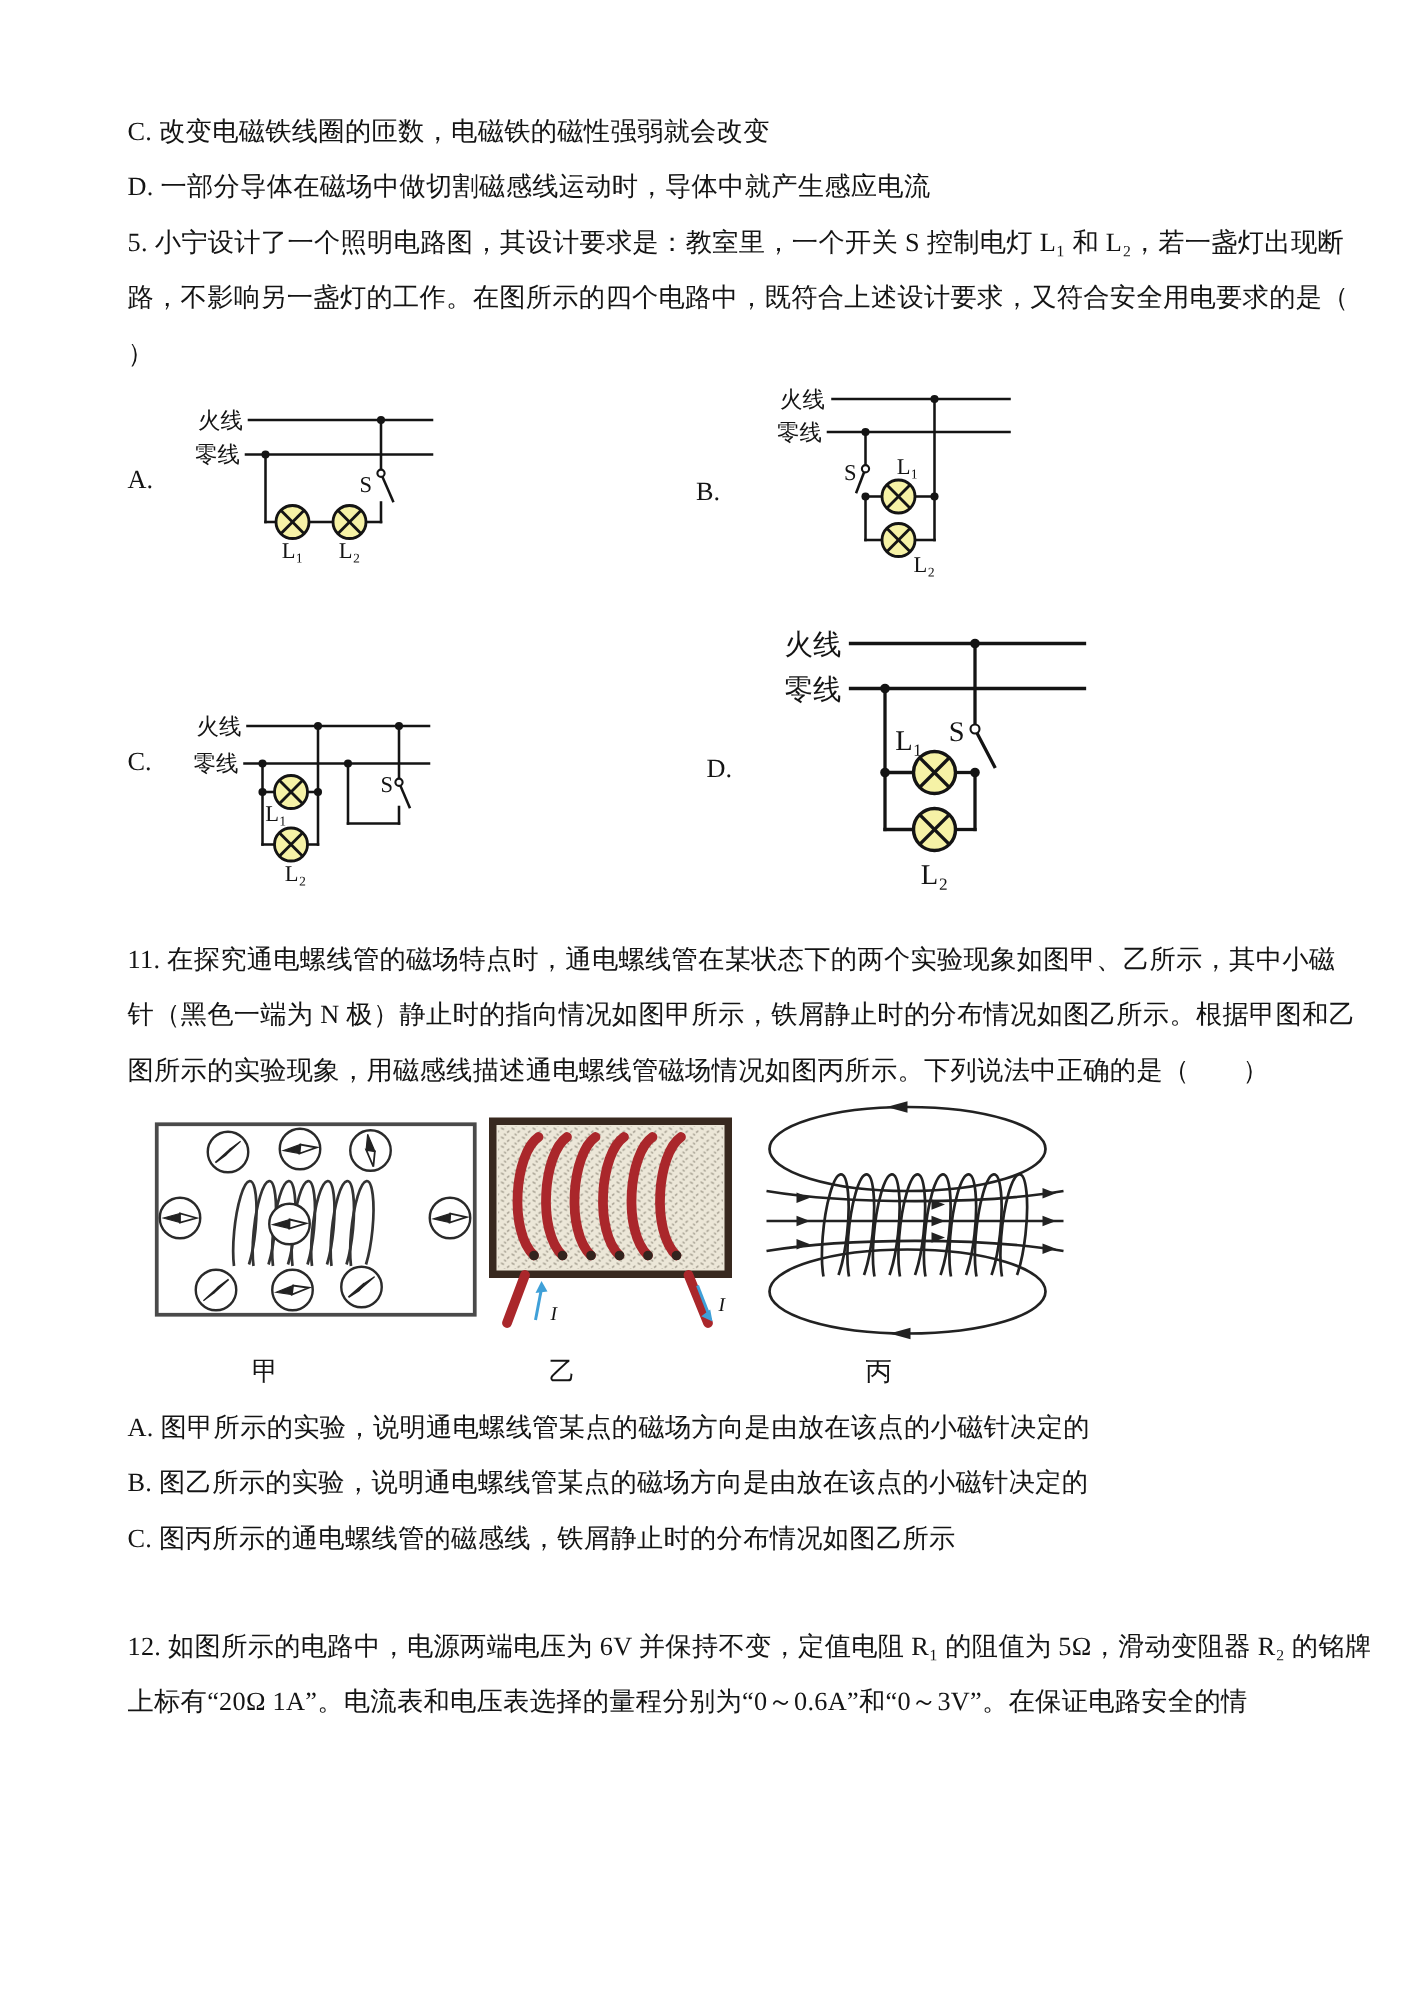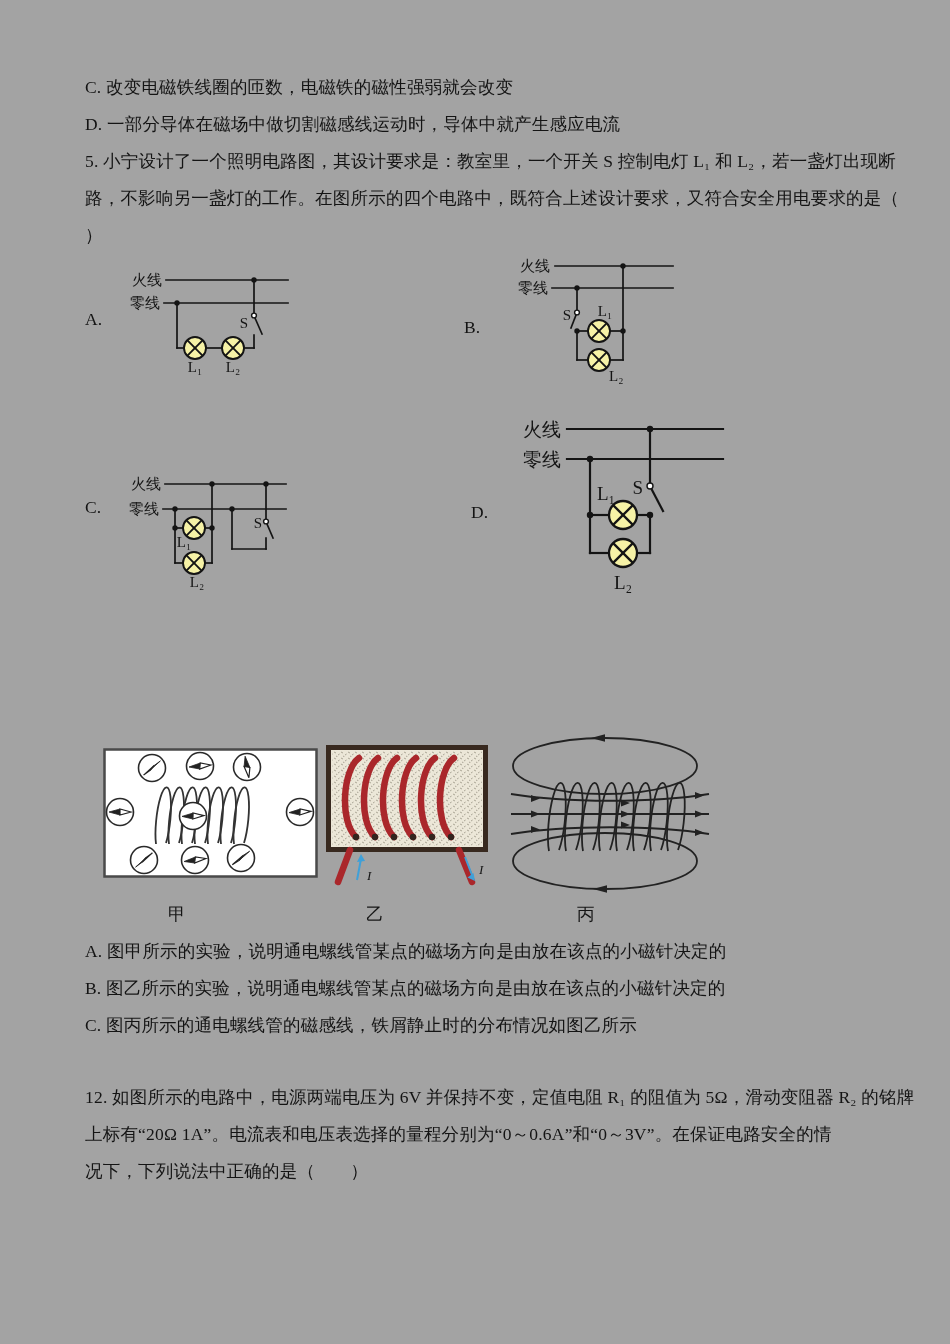--- a/index.html
+++ b/index.html
@@ -1,16 +1,16 @@
 <!DOCTYPE html>
 <html><head>
 <meta charset="utf-8">
 <style>
   html,body{margin:0;padding:0;background:#888;}
-  .page{position:relative;width:950px;height:1344px;background:#a3a3a3;margin:0 auto;
+  .page{position:relative;width:950px;height:1344px;background:#ffffff;margin:0 auto;
         font-family:"Liberation Serif","DejaVu Serif",serif;color:#141414;overflow:hidden;}
   .tblock{position:absolute;left:85px;width:845px;}
   .tline{height:37px;line-height:37px;font-size:17.5px;white-space:nowrap;letter-spacing:.2px;}
   .clabel{position:absolute;font-size:17.5px;line-height:20px;}
   .flabel{position:absolute;font-size:17.5px;line-height:22px;}
   svg.fig{position:absolute;overflow:visible;}
   svg text{font-family:"Liberation Serif","DejaVu Serif",serif;fill:#141414;}
   .wire{stroke:#141414;stroke-width:1.7;fill:none;stroke-linecap:square;}
   .wireD{stroke:#141414;stroke-width:2.2;fill:none;stroke-linecap:square;}
   .dot{fill:#141414;}
@@ -181,20 +181,25 @@
       <line class="lampx" x1="108.1" y1="135.1" x2="127.9" y2="154.9" style="stroke-width:2.3"></line>
       <line class="lampx" x1="127.9" y1="135.1" x2="108.1" y2="154.9" style="stroke-width:2.3"></line>
     </g>
     <text x="56" y="28" font-size="19" text-anchor="end">火线</text>
     <text x="56" y="58" font-size="19" text-anchor="end">零线</text>
     <text x="138" y="86" font-size="19" text-anchor="end">S</text>
     <text x="101" y="92" font-size="19" text-anchor="middle">L₁</text>
     <text x="118" y="181" font-size="19" text-anchor="middle">L₂</text>
   </svg>
 
+  <div class="tblock" style="top:621px">
+    <div class="tline">11. 在探究通电螺线管的磁场特点时，通电螺线管在某状态下的两个实验现象如图甲、乙所示，其中小磁</div>
+    <div class="tline">针（黑色一端为 N 极）静止时的指向情况如图甲所示，铁屑静止时的分布情况如图乙所示。根据甲图和乙</div>
+    <div class="tline">图所示的实验现象，用磁感线描述通电螺线管磁场情况如图丙所示。下列说法中正确的是（　　）</div>
+  </div>
 
   <svg class="fig" style="left:103px;top:748px" width="215" height="130" viewBox="0 0 215 130">
     <rect x="1.5" y="1.5" width="212" height="127" fill="#ffffff" stroke="#4a4a4a" stroke-width="2.5"></rect>
     <g class="coilg">
       <path d="M53,96 A7 33 6 1 1 63,95"></path>
       <path d="M66,96 A7 33 6 1 1 76,95"></path>
       <path d="M79,96 A7 33 6 1 1 89,95"></path>
       <path d="M92,96 A7 33 6 1 1 102,95"></path>
       <path d="M105,96 A7 33 6 1 1 115,95"></path>
       <path d="M118,96 A7 33 6 1 1 128,95"></path>
@@ -310,16 +315,15 @@
 
   <div class="tblock" style="top:933px">
     <div class="tline">A. 图甲所示的实验，说明通电螺线管某点的磁场方向是由放在该点的小磁针决定的</div>
     <div class="tline">B. 图乙所示的实验，说明通电螺线管某点的磁场方向是由放在该点的小磁针决定的</div>
     <div class="tline">C. 图丙所示的通电螺线管的磁感线，铁屑静止时的分布情况如图乙所示</div>
   </div>
 
   <div class="tblock" style="top:1079px">
     <div class="tline">12. 如图所示的电路中，电源两端电压为 6V 并保持不变，定值电阻 R₁ 的阻值为 5Ω，滑动变阻器 R₂ 的铭牌</div>
     <div class="tline">上标有“20Ω 1A”。电流表和电压表选择的量程分别为“0～0.6A”和“0～3V”。在保证电路安全的情</div>
-    <div class="tline">况下，下列说法中正确的是（　　）</div>
   </div>
 
 </div>
 
 </body></html>

